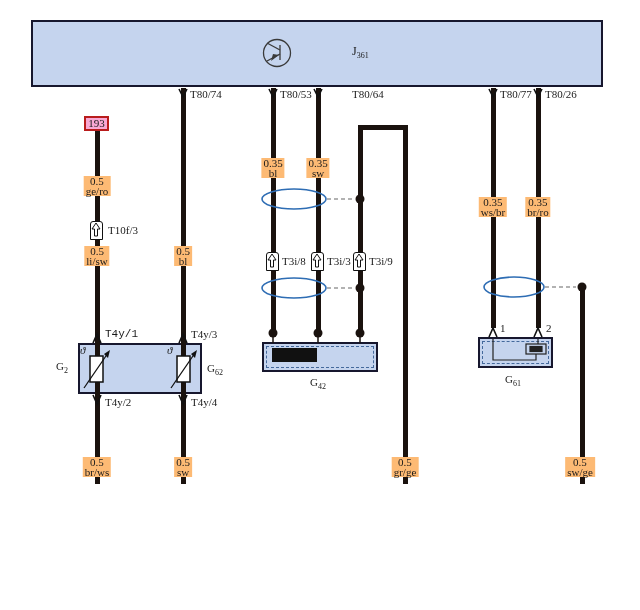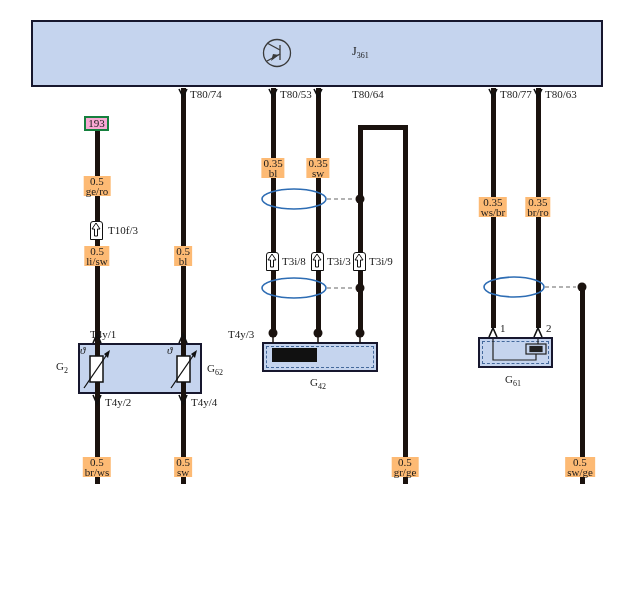--- a/index.html
+++ b/index.html
@@ -3,21 +3,21 @@
 <meta charset="utf-8">
 <style>
   html,body{margin:0;padding:0;background:#fff;}
   #canvas{position:relative;width:640px;height:484px;background:#ffffff;overflow:hidden;
           font-family:"Liberation Serif","DejaVu Serif",serif;color:#1a1a1a;}
   .wire{position:absolute;width:5px;background:#1a120e;z-index:1;}
   .wireh{position:absolute;height:5px;background:#1a120e;z-index:1;}
   .inboxwire{z-index:3;}
   .bluebox{position:absolute;background:#c5d4ee;border:2px solid #17172e;box-sizing:border-box;z-index:2;}
   .dashinner{position:absolute;inset:2px;border:1px dashed #44699c;pointer-events:none;}
-  .tbox{position:absolute;background:#f9a8d4;border:2px solid #15803d;box-sizing:border-box;z-index:4;
+  .tbox{position:absolute;background:#f9a8d4;border:2px solid #b91c1c;box-sizing:border-box;z-index:4;
         font-size:11px;text-align:center;line-height:11px;}
   .lbl{position:absolute;font-size:11px;white-space:nowrap;z-index:4;line-height:12px;}
   .wlabel{position:absolute;z-index:4;background:#fdba74;text-align:center;font-size:11px;
           line-height:10px;transform:translateX(-50%);padding:0 2px;}
   .wlabel span{display:block;}
   .conn{position:absolute;width:13px;height:19px;background:#fff;border:1.5px solid #111;
         border-radius:3px 3px 0 0;box-sizing:border-box;z-index:4;}
   .circ220{position:absolute;left:593px;top:554px;width:29px;height:29px;border-radius:50%;
            border:2px solid #111;background:#fff;box-sizing:border-box;z-index:6;
            font-size:11px;text-align:center;line-height:25px;}
@@ -53,21 +53,21 @@
   <div class="wire" style="left:403px;top:125px;height:446px;"></div>
 
   <div class="wire" style="left:491px;top:88px;height:240px;"></div>
   <div class="wire" style="left:536px;top:88px;height:240px;"></div>
   <div class="wire" style="left:580px;top:287px;height:284px;"></div>
 
   <div class="lbl" style="left:190px;top:88px;">T80/74</div>
   <div class="lbl" style="left:280px;top:88px;">T80/53</div>
   <div class="lbl" style="left:328px;top:88px;margin-left:24px;">T80/64</div>
   <div class="lbl" style="left:500px;top:88px;">T80/77</div>
-  <div class="lbl" style="left:545px;top:88px;">T80/63</div>
+  <div class="lbl" style="left:545px;top:88px;">T80/26</div>
 
   <div class="tbox" style="left:84px;top:116px;width:25px;height:15px;">193</div>
   <div class="tbox" style="left:84px;top:521px;width:25px;height:16px;">50</div>
   <div class="circ220">220</div>
 
   <div class="wlabel" style="left:97px;top:176px;">
     <span>0.5</span>
       <span>ge/ro</span>
     </div>
   <div class="wlabel" style="left:97px;top:246px;">
@@ -132,22 +132,22 @@
   <div class="lbl" style="left:282px;top:255px;">T3i/8</div>
   <div class="lbl" style="left:327px;top:255px;">T3i/3</div>
   <div class="lbl" style="left:369px;top:255px;">T3i/9</div>
 
   <div class="bluebox" style="left:78px;top:343px;width:124px;height:51px;"></div>
   <div class="lbl" style="left:56px;top:360px;width:18px;"><span>G</span><sub>2</sub></div>
   <div class="lbl" style="left:207px;top:362px;"><span>G</span><sub>62</sub></div>
   <div class="lbl theta" style="left:80px;top:344px;z-index:4;">ϑ</div>
   <div class="lbl theta" style="left:167px;top:344px;z-index:4;">ϑ</div>
 
-  <div class="lbl" style="left:90px;top:328px;">T4y/1</div>
-  <div class="lbl" style="left:191px;top:328px;margin-left:37px;">T4y/3</div>
+  <div class="lbl" style="left:105px;top:328px;font-family:Liberation Mono, monospace;">T4y/1</div>
+  <div class="lbl" style="left:191px;top:328px;">T4y/3</div>
   <div class="lbl" style="left:105px;top:396px;">T4y/2</div>
   <div class="lbl" style="left:191px;top:396px;text-align:right;">T4y/4</div>
 
   <div class="bluebox" style="left:262px;top:342px;width:116px;height:30px;">
     <div class="dashinner"></div>
     </div>
   <div class="lbl" style="left:310px;top:376px;"><span>G</span><sub>42</sub></div>
 
   <div class="bluebox" style="left:478px;top:337px;width:75px;height:31px;">
     <div class="dashinner"></div>

